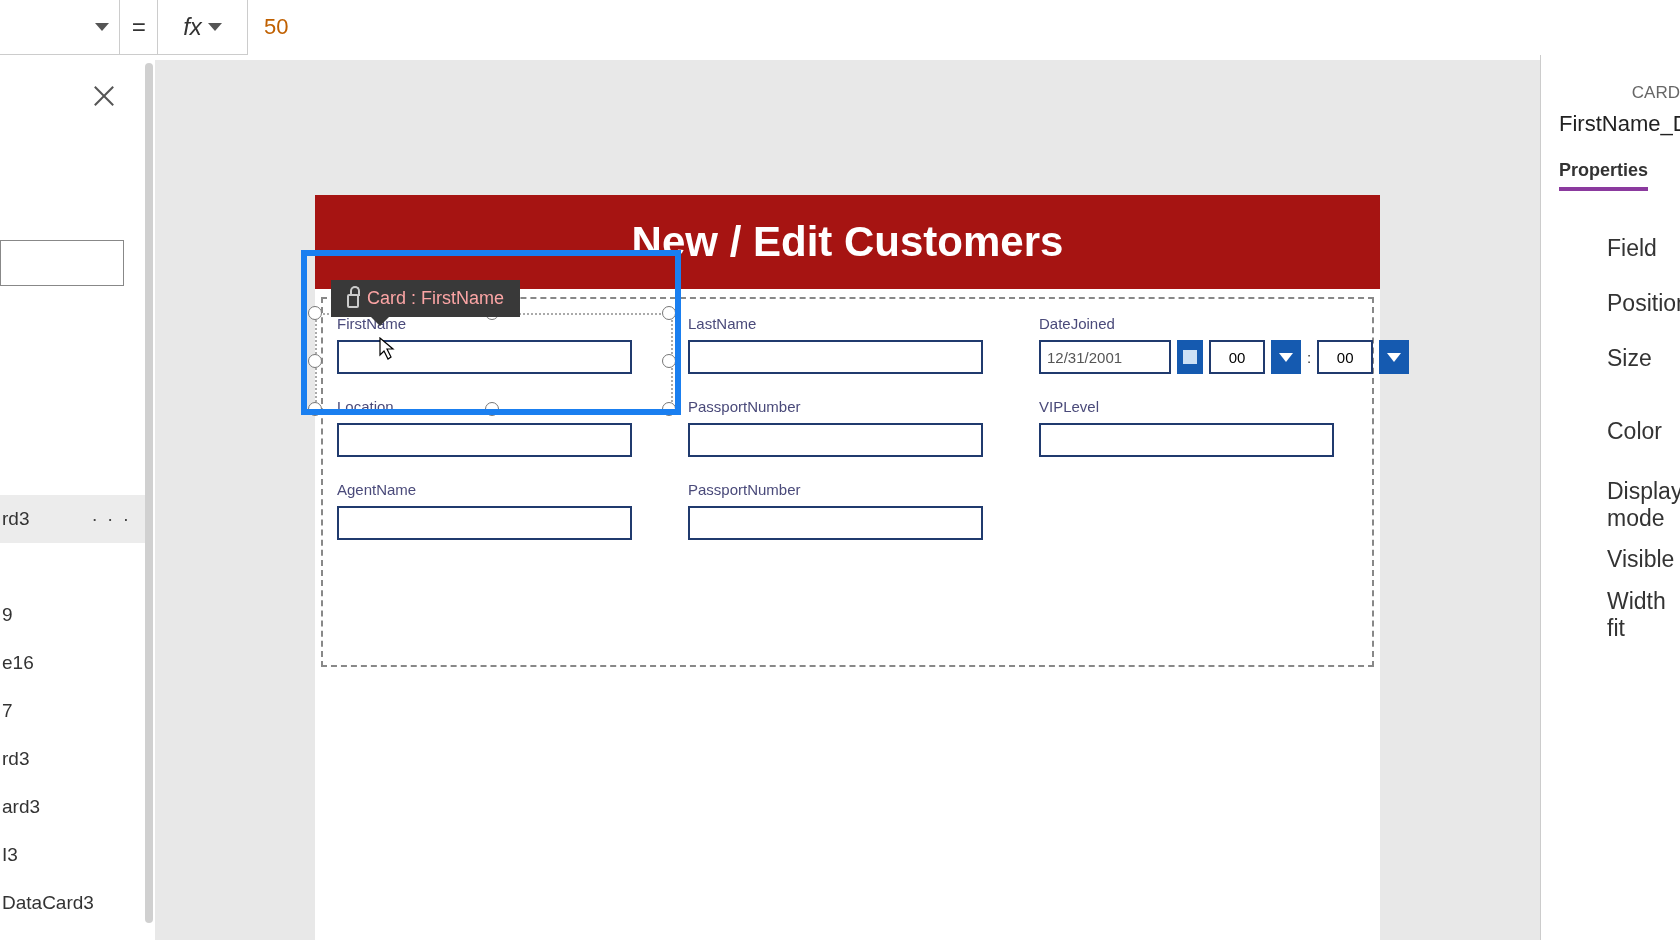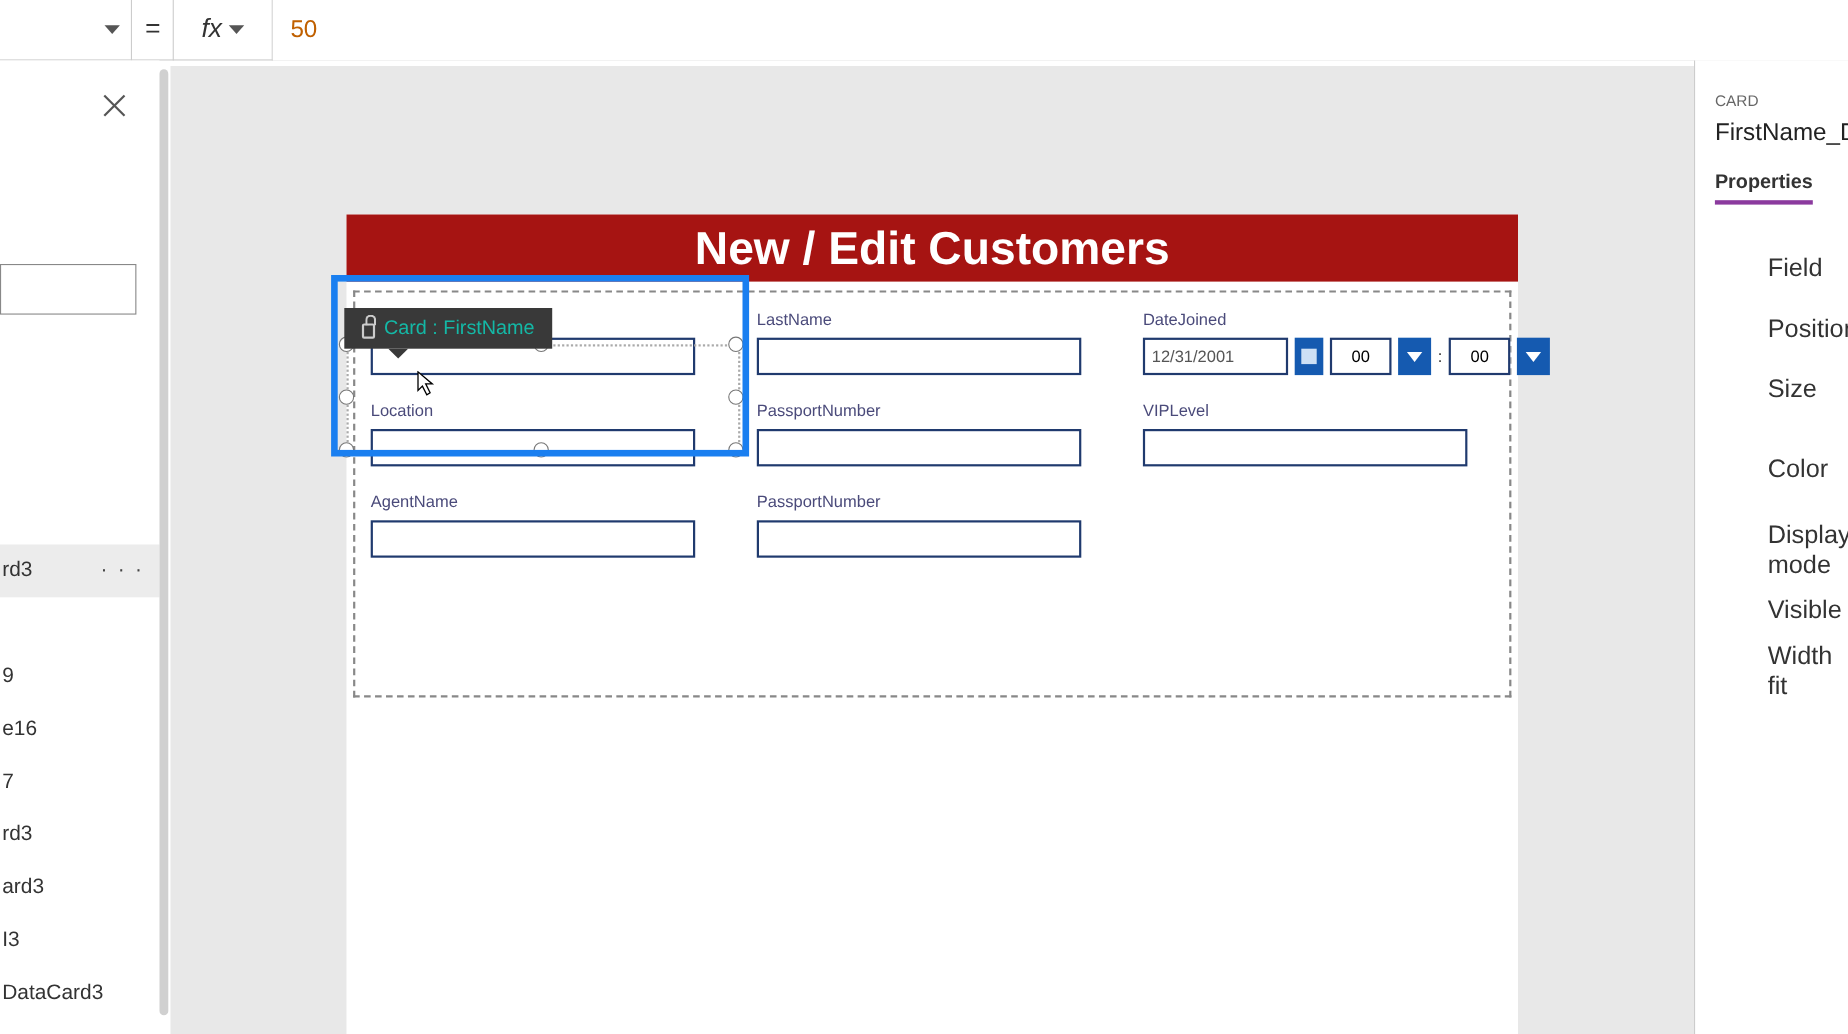--- a/index.html
+++ b/index.html
@@ -161,21 +161,21 @@
       background: #e8e8e8;
       display: flex;
       justify-content: center;
       padding-top: 135px;
     }
     .app-screen {
       width: 1065px;
       background: #fff;
     }
     .app-header {
-      height: 61px;
+      height: 94px;
       background: #a61412;
       color: #fff;
       display: flex;
       align-items: center;
       justify-content: center;
       font-size: 42px;
       font-weight: 700;
     }
     .form-container {
       margin: 8px 6px;
@@ -263,23 +263,23 @@
       left: 146px;
       width: 380px;
       height: 165px;
       border: 6px solid #1a7ff0;
       pointer-events: none;
       z-index: 10;
     }
     .tooltip {
       position: absolute;
       top: 220px;
-      left: 158px;
+      left: 176px;
       background: #393939;
-      color: #14b8a6;
+      color: #fca5a5;
       font-size: 18px;
       padding: 8px 16px;
       display: flex;
       align-items: center;
       gap: 8px;
       z-index: 11;
     }
     .tooltip::after {
       content: '';
       position: absolute;
@@ -352,23 +352,24 @@
       width: 140px;
       height: calc(100% - 55px);
       background: #fff;
       border-left: 1px solid #ccc;
       padding: 28px 0 0 18px;
       font-size: 19px;
       color: #333;
       overflow: hidden;
     }
     .props-type {
-      font-size: 14px;
+      font-size: 17px;
       color: #666;
       margin-bottom: 8px;
+      text-align: right;
     }
     .props-name {
       font-size: 22px;
       color: #222;
       white-space: nowrap;
       margin-bottom: 22px;
     }
     .props-tab {
       font-weight: 600;
       font-size: 18px;

